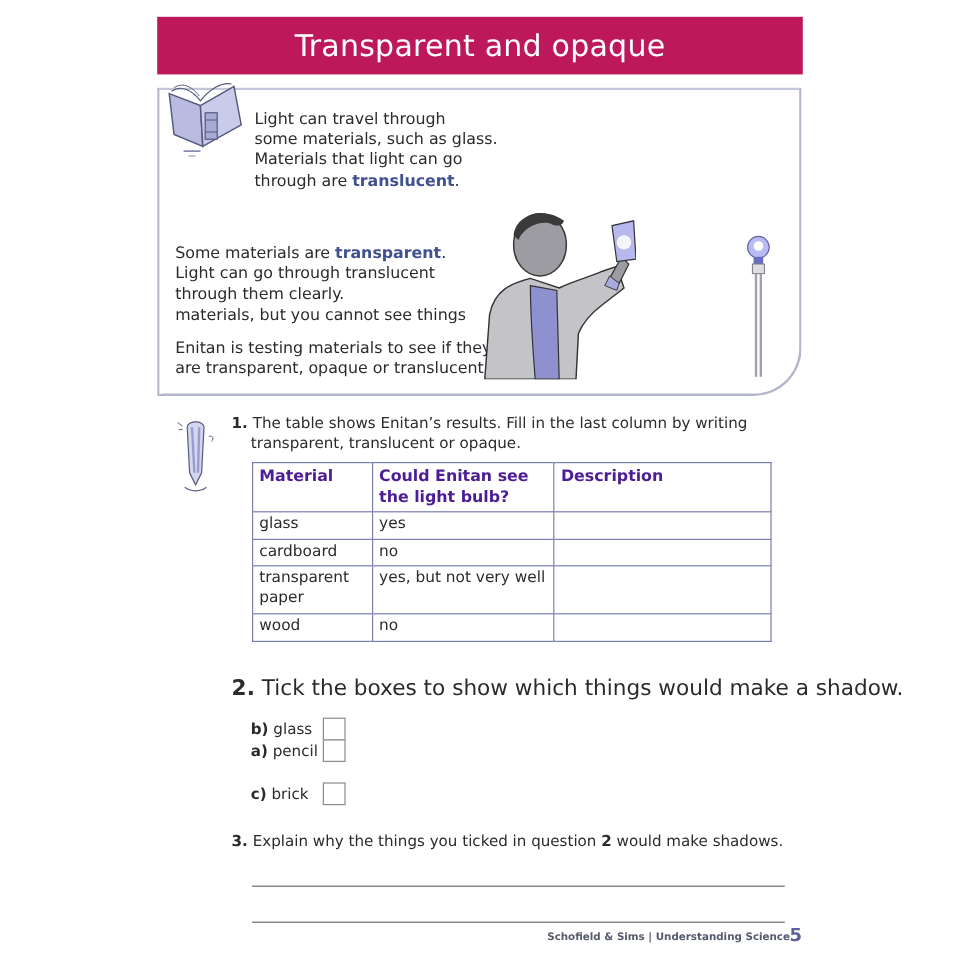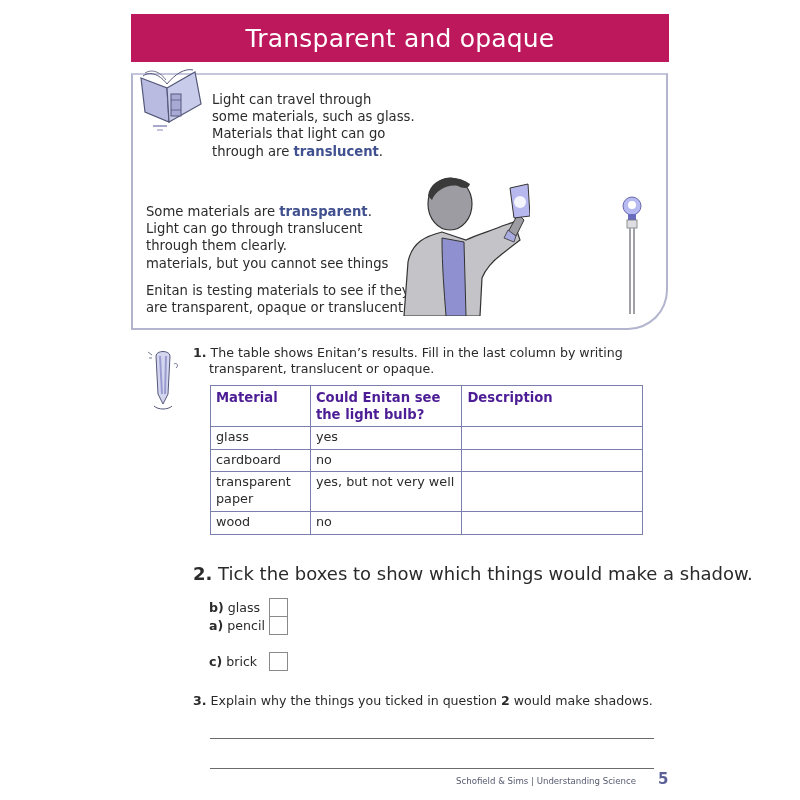--- a/index.html
+++ b/index.html
@@ -51,21 +51,21 @@
 
   .q2 { position: absolute; left: 193px; top: 563px; font-size: 18px; }
   .tick-row { position: absolute; left: 209px; font-size: 12.6px; display: flex; align-items: center; }
   .tick-row .lbl { display: inline-block; width: 60px; }
   .tick-row .lbl b { font-weight: bold; }
   .tick-box { width: 19px; height: 19px; border: 1px solid #8a8a8a; background: #fff; display: inline-block; }
 
   .q3 { position: absolute; left: 193px; top: 693px; font-size: 12.6px; }
   .answer-line { position: absolute; left: 210px; width: 444px; height: 0; border-top: 1px solid #6b6b6b; }
 
-  .footer-text { position: absolute; left: 456px; top: 776px; font-size: 8.6px; font-weight: normal; color: #555a6e; }
+  .footer-text { position: absolute; left: 456px; top: 776px; font-size: 8.6px; font-weight: bold; color: #555a6e; }
   .page-num { position: absolute; left: 658px; top: 770px; font-size: 15px; font-weight: bold; color: #5c6298; }
 </style>
 </head>
 <body>
 
 <div class="title-bar">
   <span>Transparent and opaque</span>
 </div>
 
 <div class="info-box">

